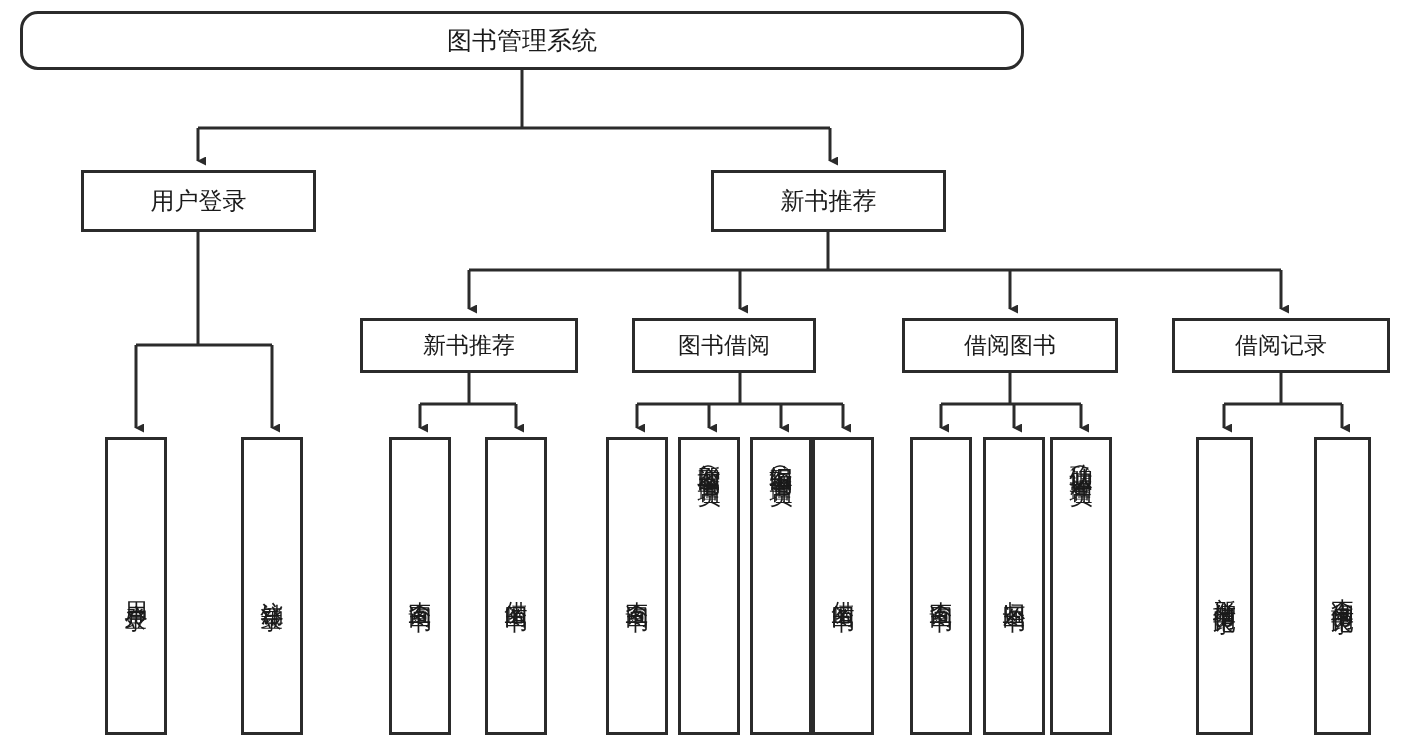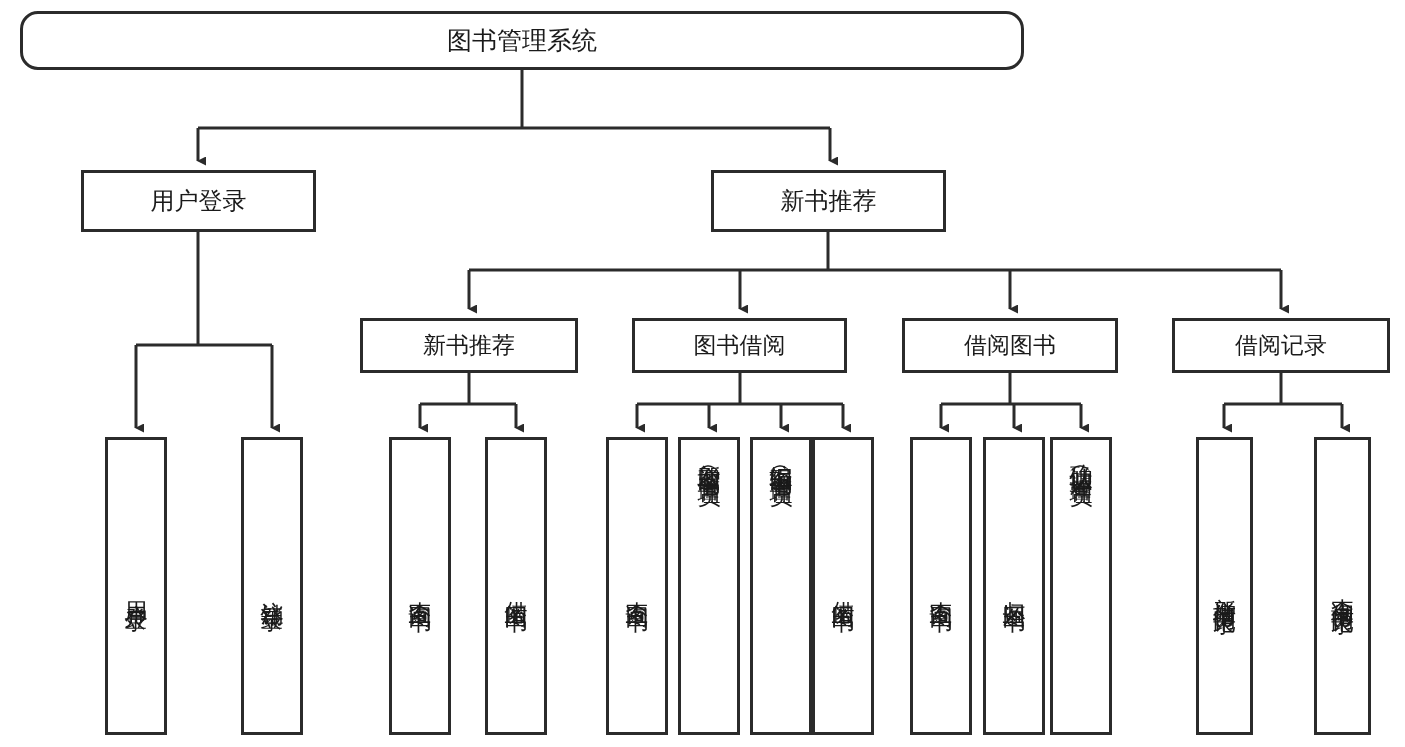--- a/index.html
+++ b/index.html
@@ -144,21 +144,21 @@
         <span>用户登录</span>
       </div>
       <div class="node l2" style="left: 711px; width: 235px;">
         <span>新书推荐</span>
       </div>
     </div>
   <div id="l3-host">
       <div class="node l3" style="left: 360px; width: 218px;">
         <span>新书推荐</span>
       </div>
-      <div class="node l3" style="left: 632px; width: 215px;">
+      <div class="node l3" style="left: 632px; width: 184px;">
         <span>图书借阅</span>
       </div>
       <div class="node l3" style="left: 902px; width: 216px;">
         <span>借阅图书</span>
       </div>
       <div class="node l3" style="left: 1172px; width: 218px;">
         <span>借阅记录</span>
       </div>
     </div>
   <div id="leaf-host">

